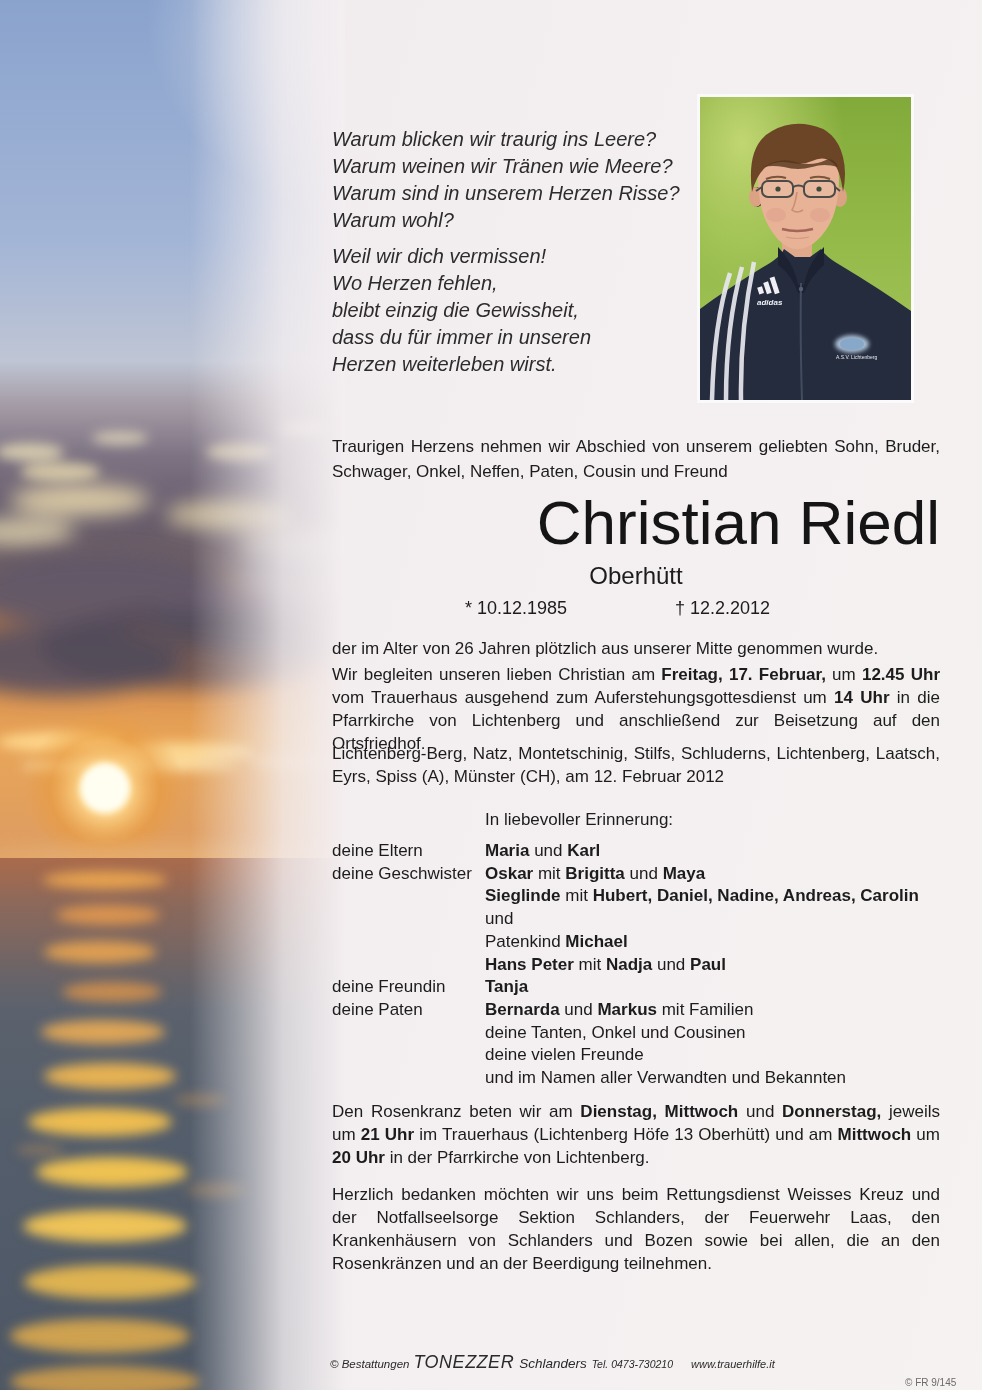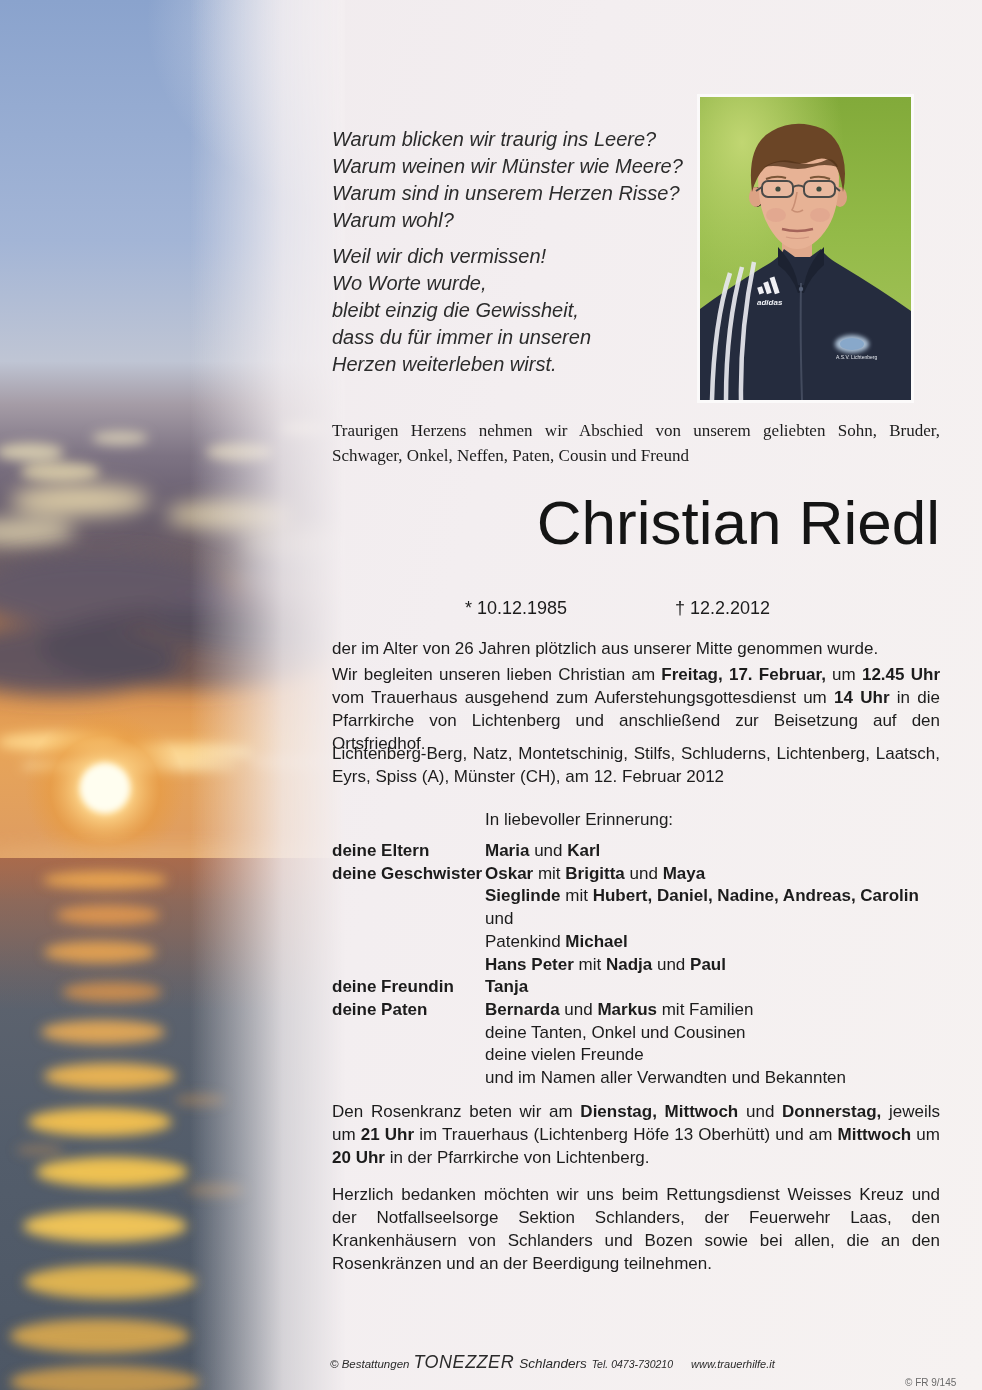--- a/index.html
+++ b/index.html
@@ -25,33 +25,33 @@
   
   .portrait{
     position:absolute;left:700px;top:97px;width:211px;height:303px;
     box-shadow:0 0 0 3px rgba(255,255,255,.65);
   }
   .portrait svg{display:block;width:211px;height:303px;}
   
   .col{position:absolute;left:332px;width:608px;}
   .poem{top:126px;font-style:italic;font-size:20px;line-height:27px;color:#2c2c2c;}
   .poem .stanza + .stanza{margin-top:9px;}
-  .intro{top:418px;font-size:17px;line-height:25px;text-align:justify;font-family:Liberation Serif, serif;}
+  .intro{top:434px;font-size:17px;line-height:25px;text-align:justify;}
   .name{top:490px;font-size:62px;line-height:66px;text-align:right;font-weight:400;color:#151515;letter-spacing:0;}
   .origin{top:562px;font-size:24px;line-height:28px;text-align:center;}
   .dates{top:598px;height:24px;font-size:18px;position:absolute;}
   .dates .birth{position:absolute;left:133px;top:0;}
   .dates .death{position:absolute;left:343px;top:0;}
   .ageline{top:637px;font-size:17px;line-height:23px;}
   .funeral{top:663px;font-size:17px;line-height:23px;text-align:justify;}
   .places{top:742px;font-size:17px;line-height:23px;text-align:justify;}
   .remember{top:808px;font-size:17px;line-height:23px;padding-left:153px;}
   .family{top:840px;font-size:17px;line-height:22.7px;}
   .fam-row{display:flex;}
-  .fam-label{width:153px;flex:0 0 153px;font-weight:bold;}
+  .fam-label{width:153px;flex:0 0 153px;}
   .fam-lines{flex:1;}
   .rosary{top:1100px;font-size:17px;line-height:23px;text-align:justify;}
   .thanks{top:1183px;font-size:17px;line-height:23px;text-align:justify;}
   .b{font-weight:bold;text-align:right;}
   
   .footer{
     position:absolute;left:330px;top:1352px;color:#2a2a2a;
     display:flex;align-items:baseline;white-space:nowrap;font-style:italic;
   }
   .footer .cpy{font-size:11.5px;}
@@ -249,36 +249,37 @@
 
         <path d="M82 132 Q97 136 113 132" stroke="#a5645a" stroke-width="2.4" fill="none"></path>
         <path d="M86 140 Q97 143 109 140" stroke="#cb8f79" stroke-width="1.2" fill="none" opacity="0.7"></path>
       </g>
     </svg>
   </div>
 
   <div class="col poem">
     <div class="stanza">
         <div>Warum blicken wir traurig ins Leere?</div>
-        <div>Warum weinen wir Münster wie Meere?</div>
+        <div>Warum weinen wir Tränen wie Meere?</div>
         <div>Warum sind in unserem Herzen Risse?</div>
         <div>Warum wohl?</div>
       </div>
     <div class="stanza">
         <div>Weil wir dich vermissen!</div>
-        <div>Wo Worte wurde,</div>
+        <div>Wo Herzen fehlen,</div>
         <div>bleibt einzig die Gewissheit,</div>
         <div>dass du für immer in unseren</div>
         <div>Herzen weiterleben wirst.</div>
       </div>
   </div>
 
   <div class="col intro">Traurigen Herzens nehmen wir Abschied von unserem geliebten Sohn, Bruder, Schwager, Onkel, Neffen, Paten, Cousin und Freund</div>
 
   <div class="col name">Christian Riedl</div>
+  <div class="col origin">Oberhütt</div>
   <div class="col dates">
     <span class="birth">* 10.12.1985</span>
     <span class="death">† 12.2.2012</span>
   </div>
 
   <div class="col ageline">der im Alter von 26 Jahren plötzlich aus unserer Mitte genommen wurde.</div>
 
   <div class="col funeral"><span>Wir begleiten unseren lieben Christian am </span><span class="b">Freitag, 17. Februar,</span><span> um </span><span class="b">12.45 Uhr</span><span> vom Trauerhaus ausgehend zum Auferstehungsgottesdienst um </span><span class="b">14 Uhr</span><span> in die Pfarrkirche von Lichtenberg und anschließend zur Beisetzung auf den Ortsfriedhof.</span></div>
 
   <div class="col places">Lichtenberg-Berg, Natz, Montetschinig, Stilfs, Schluderns, Lichtenberg, Laatsch, Eyrs, Spiss (A), Münster (CH), am 12. Februar 2012</div>

